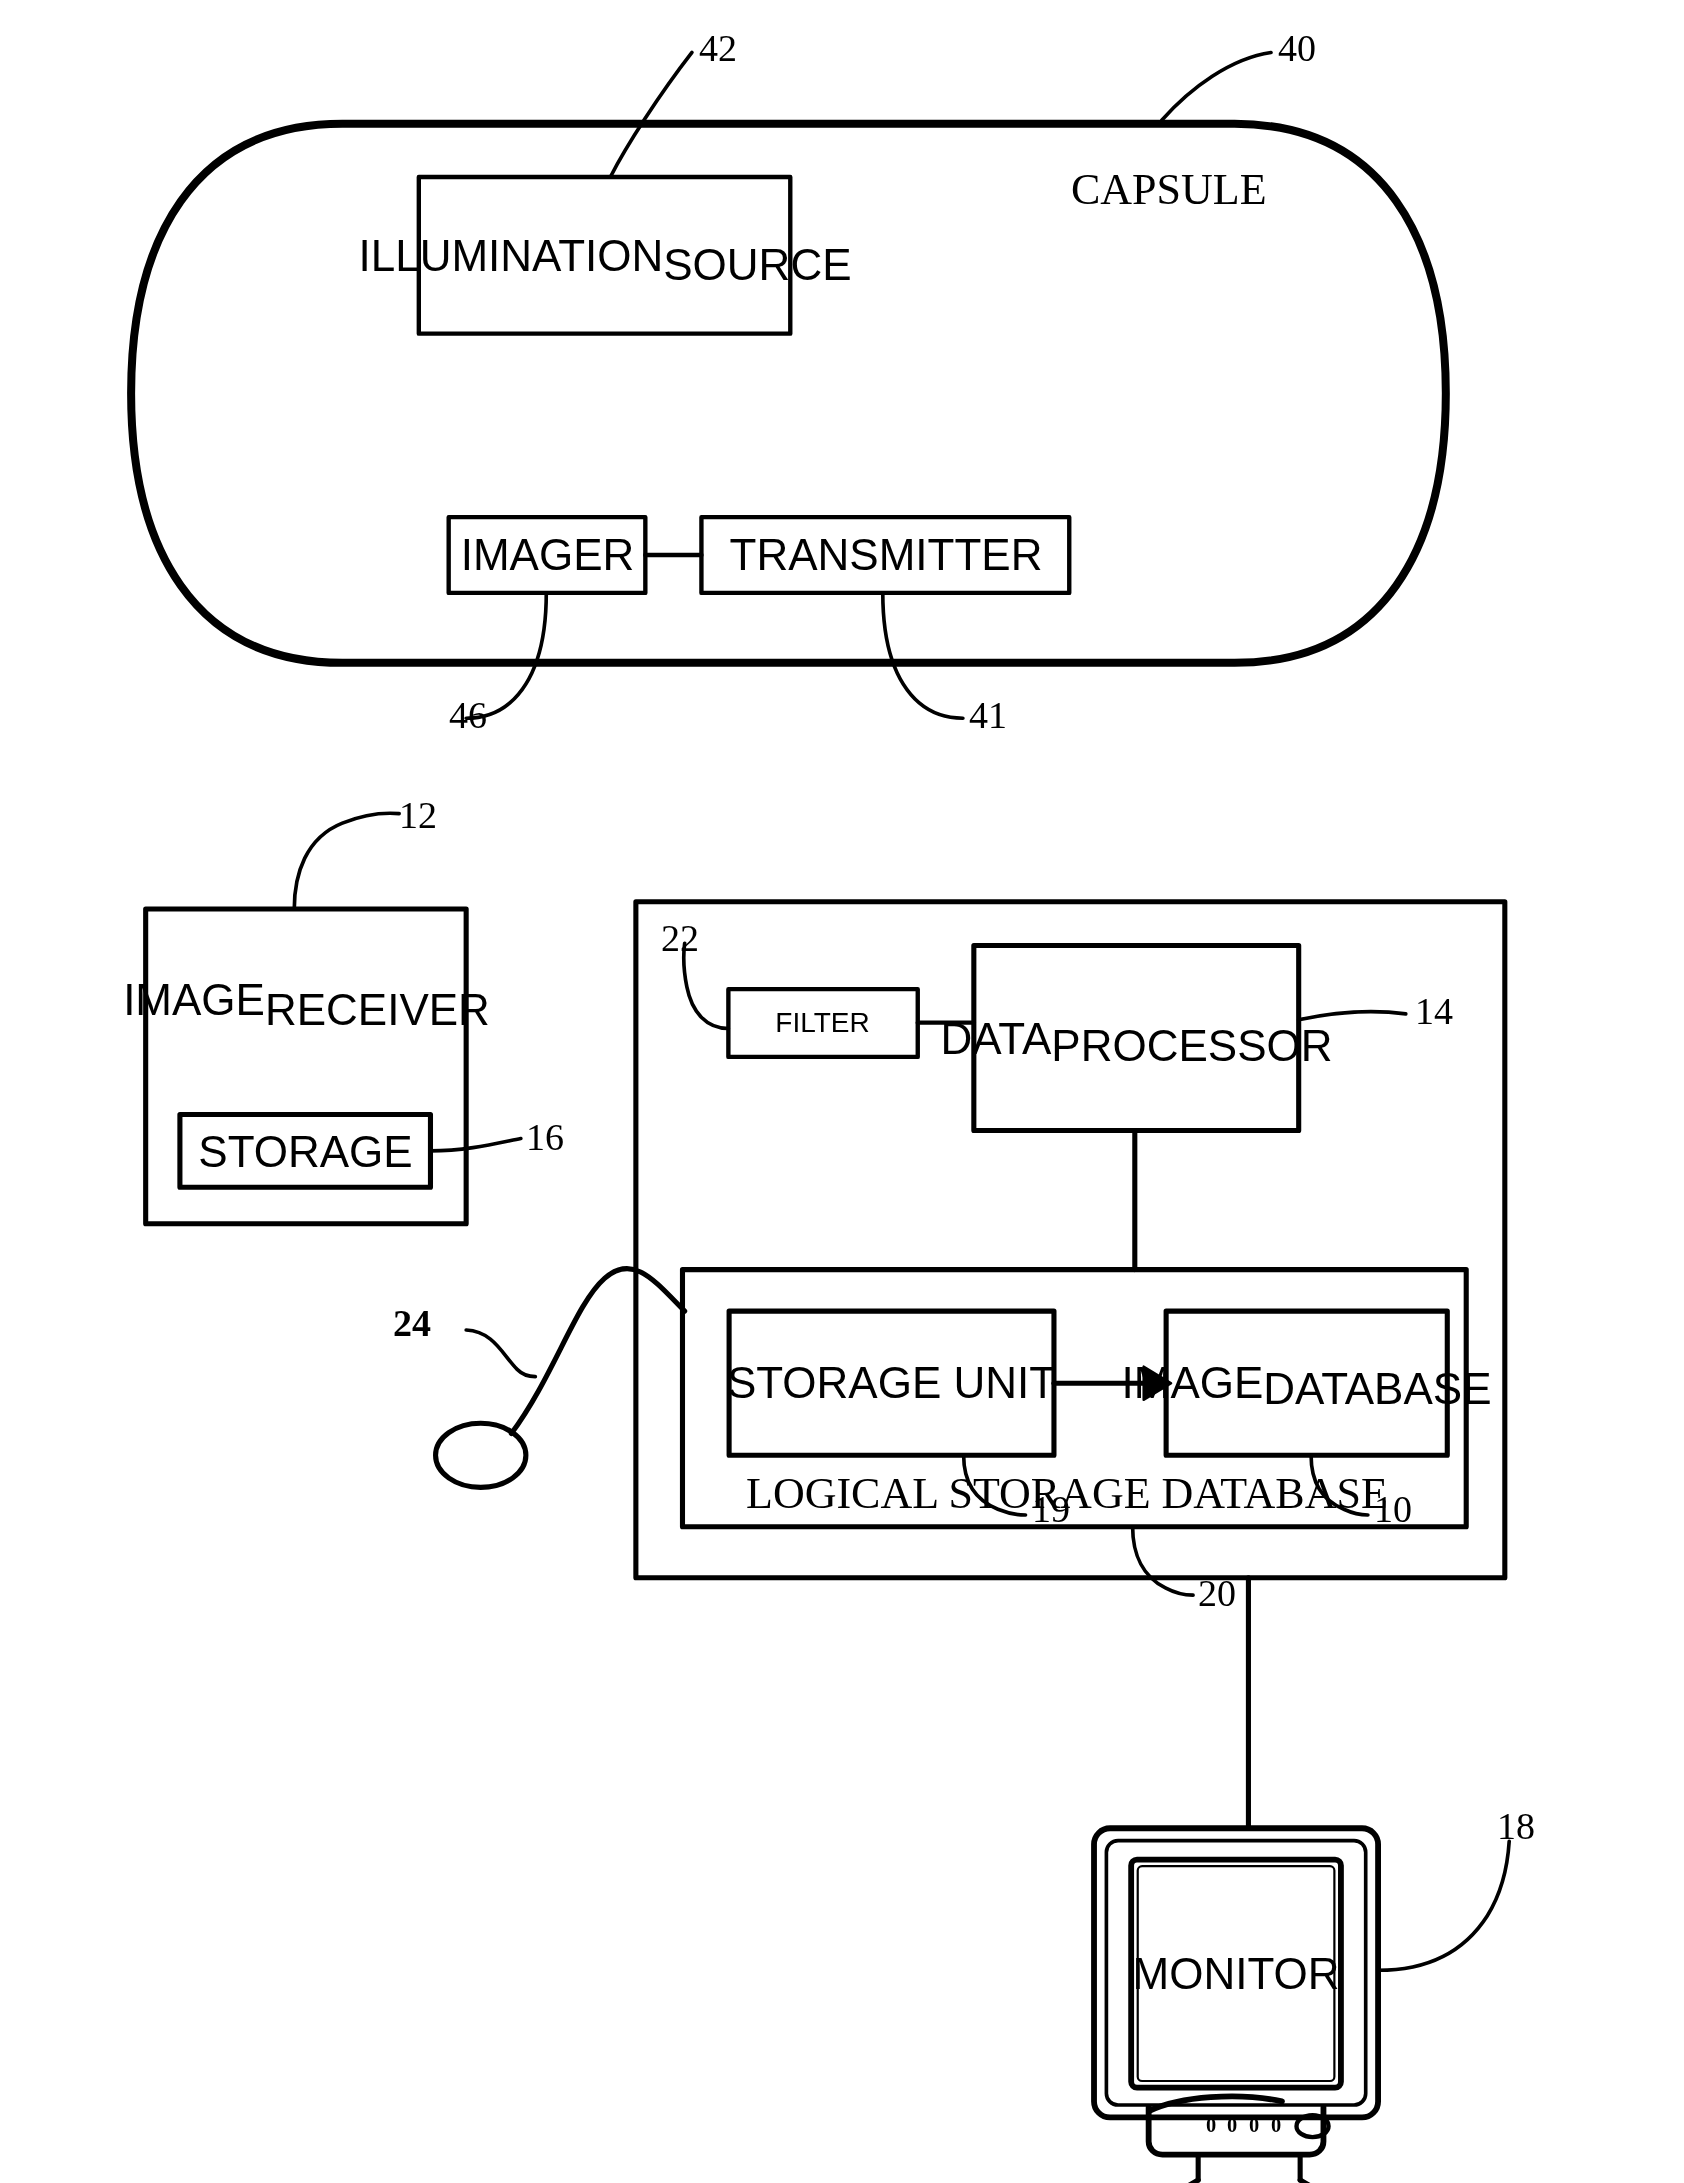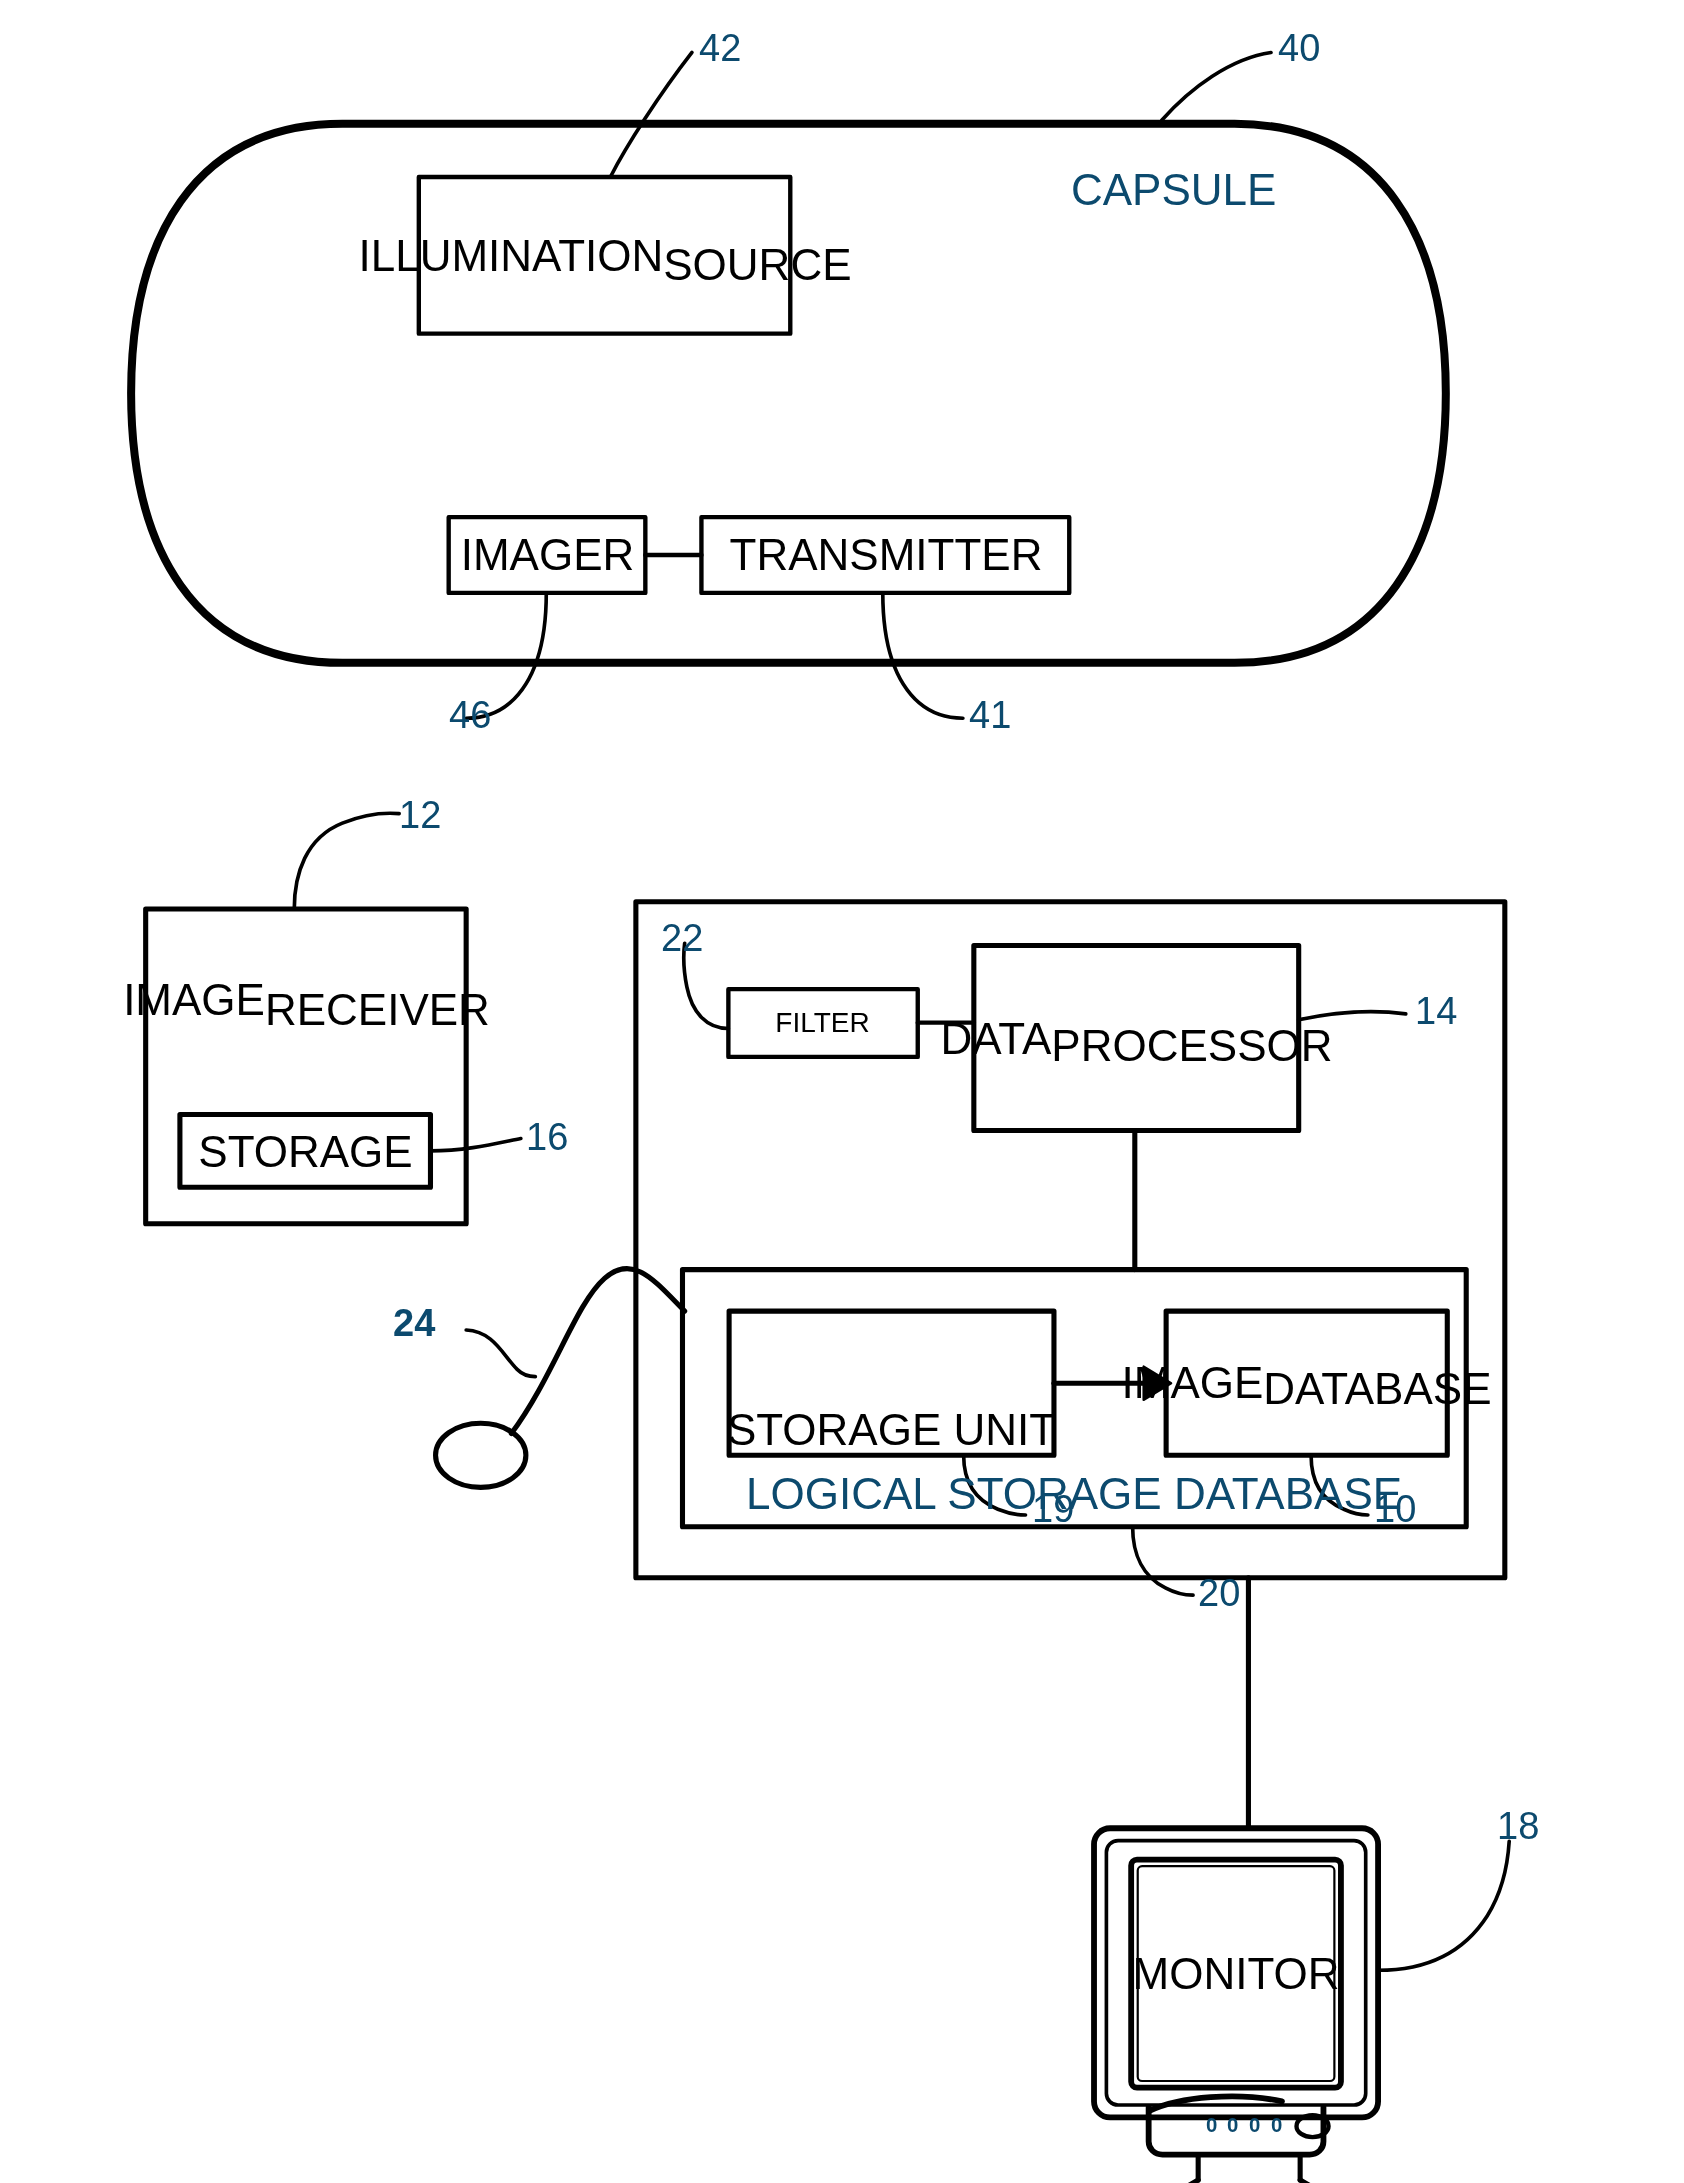--- a/index.html
+++ b/index.html
@@ -23,22 +23,22 @@
   }
   svg.figure-svg {
     position: absolute;
     left: 0; top: 0;
     width: 1684px;
     height: 2183px;
   }
   .lbl {
     position: absolute;
     white-space: nowrap;
-    font-family: Liberation Sans, sans-serif;
-    color: #0c4a6e;
+    font-family: Liberation Serif, serif;
+    color: #000000;
     line-height: 1.0;
   }
   .box-text {
     position: absolute;
     display: flex;
     flex-direction: row;
     align-items: center;
     justify-content: center;
     text-align: center;
     white-space: nowrap;
@@ -180,21 +180,21 @@
 
   <div class="box-text t44" style="left:728px; top:989px; width:189px; height:68px;">FILTER</div>
   <div class="lbl ref" style="left:661px; top:919px;">22</div>
 
   <div class="box-text" style="left:974px; top:946px; width:325px; height:185px;">
     <span class="t50">DATA</span>
     <span class="t50" style="margin-top:14.6px;">PROCESSOR</span>
   </div>
   <div class="lbl ref" style="left:1415px; top:992px;">14</div>
 
-  <div class="box-text t50" style="left:729px; top:1358px; width:325px; height:144px;text-align:center;">STORAGE UNIT</div>
+  <div class="box-text t50" style="left:729px; top:1311px; width:325px; height:144px;text-align:center;">STORAGE UNIT</div>
   <div class="lbl ref" style="left:1032px; top:1490px;">19</div>
 
   <div class="box-text" style="left:1166px; top:1311px; width:281px; height:144px;">
     <span class="t50">IMAGE</span>
     <span class="t50" style="margin-top:11.7px;">DATABASE</span>
   </div>
   <div class="lbl ref" style="left:1374px; top:1490px;">10</div>
 
   <div class="lbl t50" style="left:746px; top:1472px;">LOGICAL STORAGE DATABASE</div>
   <div class="lbl ref" style="left:1198px; top:1574px;">20</div>

